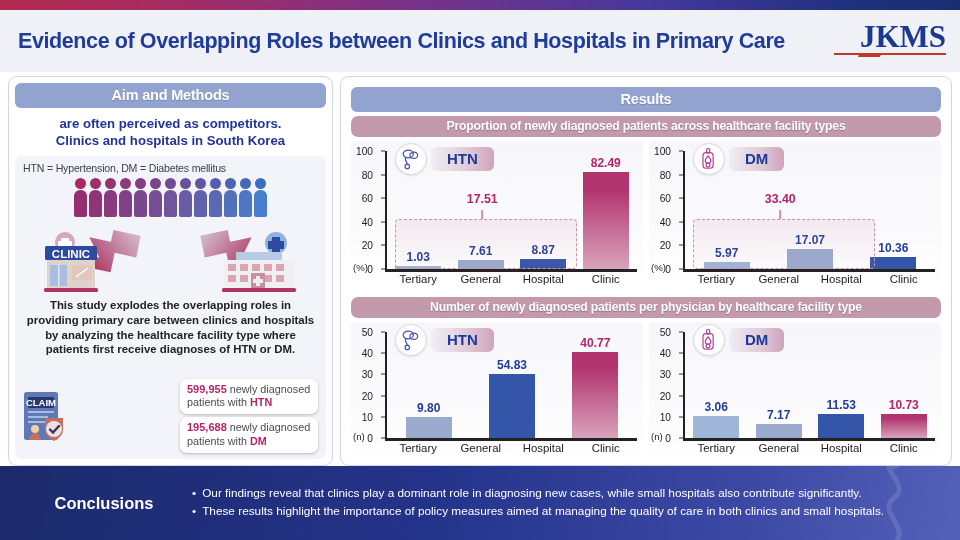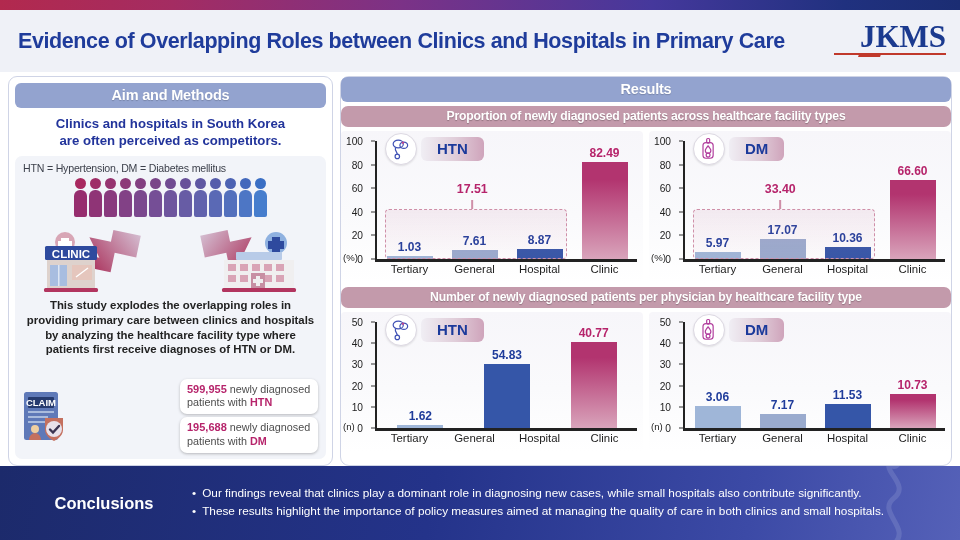--- a/index.html
+++ b/index.html
@@ -96,21 +96,21 @@
   }
   .claim-right { flex:1; display:flex; flex-direction:column; gap:3px; }
   .stat-card {
     background:#fff; border-radius:7px; box-shadow:0 1px 3px rgba(0,0,0,.25);
     padding:4px 7px 5px; font-size:10.8px; color:#4d4d4d; line-height:1.22;
   }
   .stat-num { color:#b6246b; font-weight:bold; font-size:11px; }
   .stat-dx { color:#b6246b; font-weight:bold; }
 
   
-  .right { flex:1; display:flex; flex-direction:column; padding:0; gap:4px; }
+  .right { flex:1; display:flex; flex-direction:column; padding:10px; gap:4px; }
   .sub-head {
     background:#c39aab; color:#fff; text-align:center; font-weight:bold;
     font-size:12.2px; border-radius:7px; padding:3px 0 4px;
     text-shadow:0 1px 1px rgba(0,0,0,.25); letter-spacing:-0.2px;
   }
   .chart-row { display:flex; gap:6px; }
   .chart-card {
     flex:1; position:relative; height:152px;
     background:linear-gradient(180deg,#f7f6fa 0%,#fafafc 55%,#ffffff 100%);
     border-radius:4px;
@@ -196,22 +196,22 @@
       <div class="jkms-swoosh"></div>
     </div>
   </div>
 
   <div class="body">
 
     <div class="panel left">
       <div class="sec-head">Aim and Methods</div>
 
       <div class="aim-text">
+        <div>are often perceived as competitors.</div>
         <div>Clinics and hospitals in South Korea</div>
-        <div>are often perceived as competitors.</div>
       </div>
 
       <div class="methods-box">
         <div class="abbrev">HTN = Hypertension, DM = Diabetes mellitus</div>
 
         <div class="illus">
           <div class="people" id="people">
               <div class="person">
                 <div class="head" style="background:rgb(168,40,95)"></div>
                 <div class="body2" style="background:rgb(150,45,110)"></div>
@@ -455,25 +455,20 @@
                 <div class="barcell">
                   <div class="bar" style="height: 20.1426px; background: rgb(154, 171, 206);">
                     <div class="bar-val" style="color: rgb(31, 60, 155);">17.07</div>
                   </div>
                 </div>
                 <div class="barcell">
                   <div class="bar" style="height: 12.2248px; background: rgb(53, 86, 168);">
                     <div class="bar-val" style="color: rgb(31, 60, 155);">10.36</div>
                   </div>
                 </div>
-                <div class="barcell">
-                  <div class="bar" style="height: 78.588px; background: linear-gradient(rgb(178, 52, 111) 0%, rgb(178, 52, 111) 18%, rgb(217, 164, 187) 100%);">
-                    <div class="bar-val" style="color: rgb(182, 36, 107);">66.60</div>
-                  </div>
-                </div>
               </div>
             </div>
             <div class="dash-box" style="left: 43.62px; width: 182.88px; top: 78.44px; height: 49.56px;"></div>
             <div class="dash-tick" style="left: 131.25px; top: 69.44px; height: 9px;"></div>
             <div class="dash-val" style="left: 131.25px; top: 51.44px;">33.40</div>
             <div class="xlabels" style="top: 132px;">
               <div class="xlab">Tertiary</div>
               <div class="xlab">General</div>
               <div class="xlab">Hospital</div>
               <div class="xlab">Clinic</div>
@@ -510,22 +505,22 @@
               <div class="ylab" style="top: 52.4px;">30</div>
               <div class="ylab" style="top: 31.2px;">40</div>
               <div class="ylab" style="top: 10px;">50</div>
             </div>
             <div class="axis-unit" style="top: 109px;">(n)</div>
             <div class="vaxis" style="top: 10px; height: 106px;"></div>
             <div class="haxis" style="left: 34px; right: 6px; top: 116px;"></div>
             <div class="plot" style="top: 10px; height: 106px;">
               <div class="bars">
                 <div class="barcell">
-                  <div class="bar" style="height: 3.4344px; background: rgb(159, 182, 216);">
-                    <div class="bar-val" style="color: rgb(31, 60, 155);">1.62</div>
+                  <div class="bar" style="height: 20.776px; background: rgb(154, 171, 206);">
+                    <div class="bar-val" style="color: rgb(31, 60, 155);">9.80</div>
                   </div>
                 </div>
                 <div class="barcell">
                   <div class="bar" style="height: 64.1724px; background: rgb(53, 86, 168);">
                     <div class="bar-val" style="color: rgb(31, 60, 155);">54.83</div>
                   </div>
                 </div>
                 <div class="barcell">
                   <div class="bar" style="height: 86.4324px; background: linear-gradient(rgb(178, 52, 111) 0%, rgb(178, 52, 111) 18%, rgb(217, 164, 187) 100%);">
                     <div class="bar-val" style="color: rgb(182, 36, 107);">40.77</div>
@@ -583,21 +578,21 @@
                   <div class="bar" style="height: 14px; background: rgb(154, 171, 206);">
                     <div class="bar-val" style="color: rgb(31, 60, 155);">7.17</div>
                   </div>
                 </div>
                 <div class="barcell">
                   <div class="bar" style="height: 24.4436px; background: rgb(53, 86, 168);">
                     <div class="bar-val" style="color: rgb(31, 60, 155);">11.53</div>
                   </div>
                 </div>
                 <div class="barcell">
-                  <div class="bar" style="height: 34px; background: linear-gradient(rgb(178, 52, 111) 0%, rgb(178, 52, 111) 18%, rgb(217, 164, 187) 100%);">
+                  <div class="bar" style="height: 24px; background: linear-gradient(rgb(178, 52, 111) 0%, rgb(178, 52, 111) 18%, rgb(217, 164, 187) 100%);">
                     <div class="bar-val" style="color: rgb(182, 36, 107);">10.73</div>
                   </div>
                 </div>
               </div>
             </div>
             <div class="xlabels" style="top: 120px;">
               <div class="xlab">Tertiary</div>
               <div class="xlab">General</div>
               <div class="xlab">Hospital</div>
               <div class="xlab">Clinic</div>

